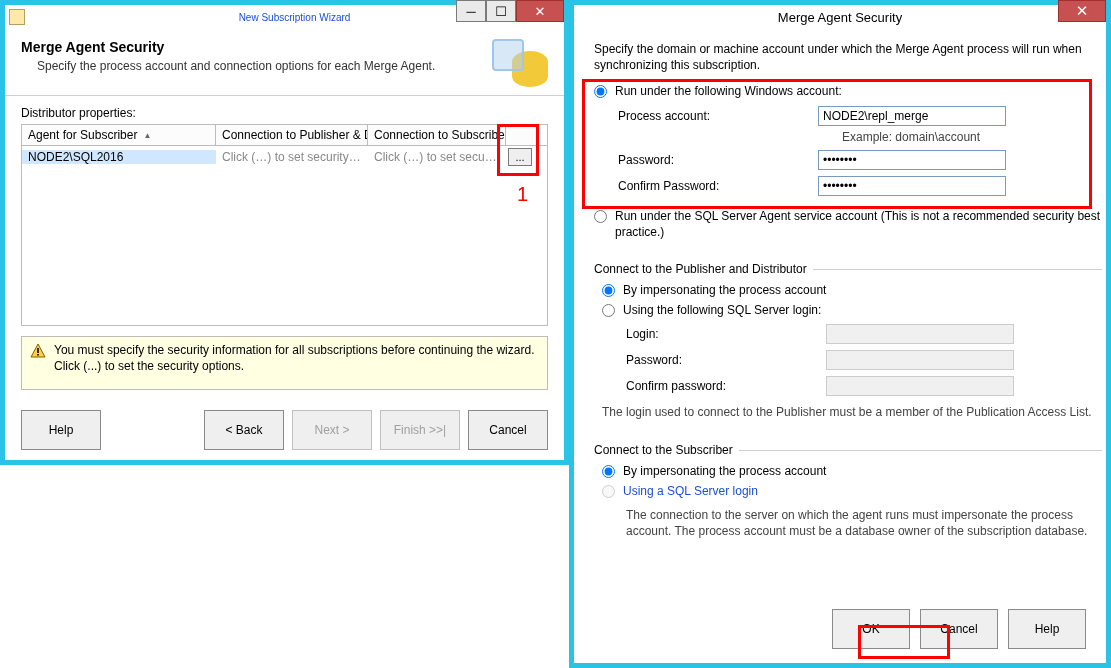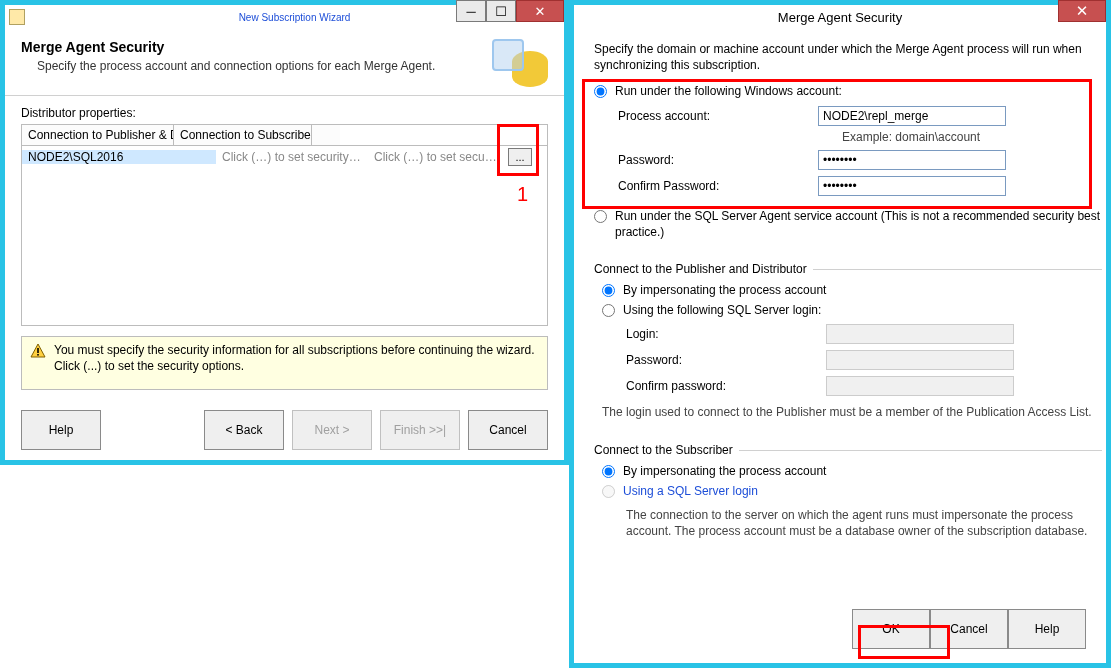--- a/index.html
+++ b/index.html
@@ -77,21 +77,21 @@
   .form-line input[type=text], .form-line input[type=password] { width:188px; height:20px; border:1px solid #7a9ac0; padding:0 4px; font-size:12px; }
   .form-line.disabled input { background:#f0f0f0; border-color:#ccc; color:#999; }
   .example { margin-left:224px; color:#444; font-size:12px; margin-top:-2px; margin-bottom:4px; }
 
   .section-hdr { margin-top:22px; margin-bottom:6px; position:relative; }
   .section-hdr .line { position:absolute; top:50%; left:0; right:0; height:1px; background:#d0d0d0; }
   .section-hdr .txt { position:relative; background:#fff; padding-right:6px; }
 
   .small-note { margin:8px 0 0 24px; font-size:12px; color:#444; line-height:1.35; }
 
-  .r-bottom { position:absolute; left:0; right:0; bottom:14px; padding:0 20px; display:flex; justify-content:flex-end; }
+  .r-bottom { position:absolute; left:0; right:0; bottom:14px; padding:0 20px; display:flex; justify-content:flex-end; gap:10px; }
   .r-bottom .dlg-btn { width:78px; }
 
   
   .anno-right { position:absolute; border:3px solid #ff0000; pointer-events:none; }
   .anno-right.box2 { left:8px; top:74px; width:510px; height:130px; }
   .anno-right.box3 { left:284px; top:620px; width:92px; height:34px; }
 
   .disabled-text { color:#1d4ed8; }
 </style>
 </head>
@@ -117,20 +117,24 @@
       <div class="cyl"></div>
       <div class="glass"></div>
     </div>
   </div>
   <div class="divider"></div>
 
   <div class="body-area">
     <div class="props-label">Distributor properties:</div>
 
     <div class="grid-head">
+      <div class="col col0">
+        <span>Agent for Subscriber</span>
+        <span class="sort-tri">▲</span>
+      </div>
       <div class="col col1">Connection to Publisher &amp; Dis…</div>
       <div class="col col2">Connection to Subscriber</div>
       <div class="col col3"></div>
     </div>
     <div class="grid-body">
       <div class="grid-row">
         <div class="cell c0">NODE2\SQL2016</div>
         <div class="cell c1">Click (…) to set security opti…</div>
         <div class="cell c2">Click (…) to set security opti…</div>
         <div class="cell c3">

